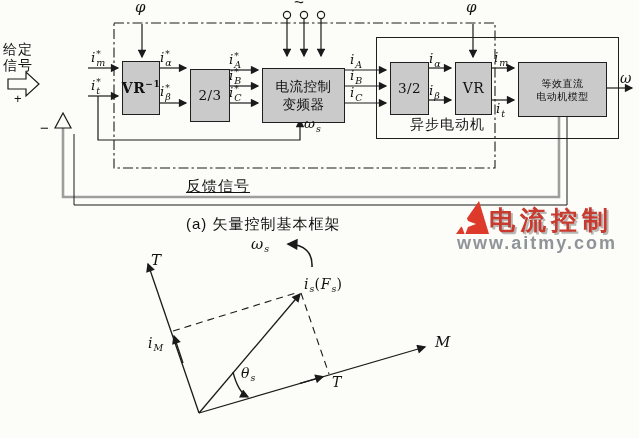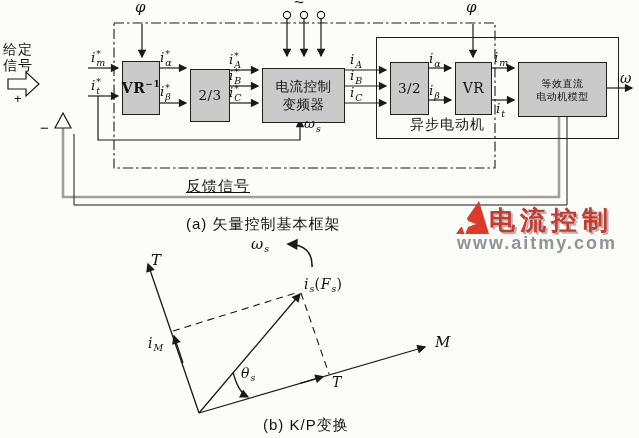--- a/index.html
+++ b/index.html
@@ -262,21 +262,20 @@
       </span>
     </span>
   <span class="sig" style="left:241px;top:366px;font-size:14px;">
       <span class="b">θ</span>
       <span class="stack">
         <span class="sp"></span>
         <span class="sb">s</span>
       </span>
     </span>
   <div class="lbl it" style="left:332px;top:375px;font-size:14px;">T</div>
-  <div class="cap" style="left:263px;top:416px;">(b) K/P变换</div>
 
   <div id="wm">
     <svg width="38" height="40" viewBox="0 0 38 40">
       <polygon points="3,36 26,3 36,36" fill="#dd3a2c"></polygon>
       <polygon points="12,15 15,23 23,26 15,29 12,37 9,29 1,26 9,23" fill="#fcfcf9"></polygon>
     </svg>
     <div class="brand">电流控制</div>
     <div class="url">www.aitmy.com</div>
   </div>
 

